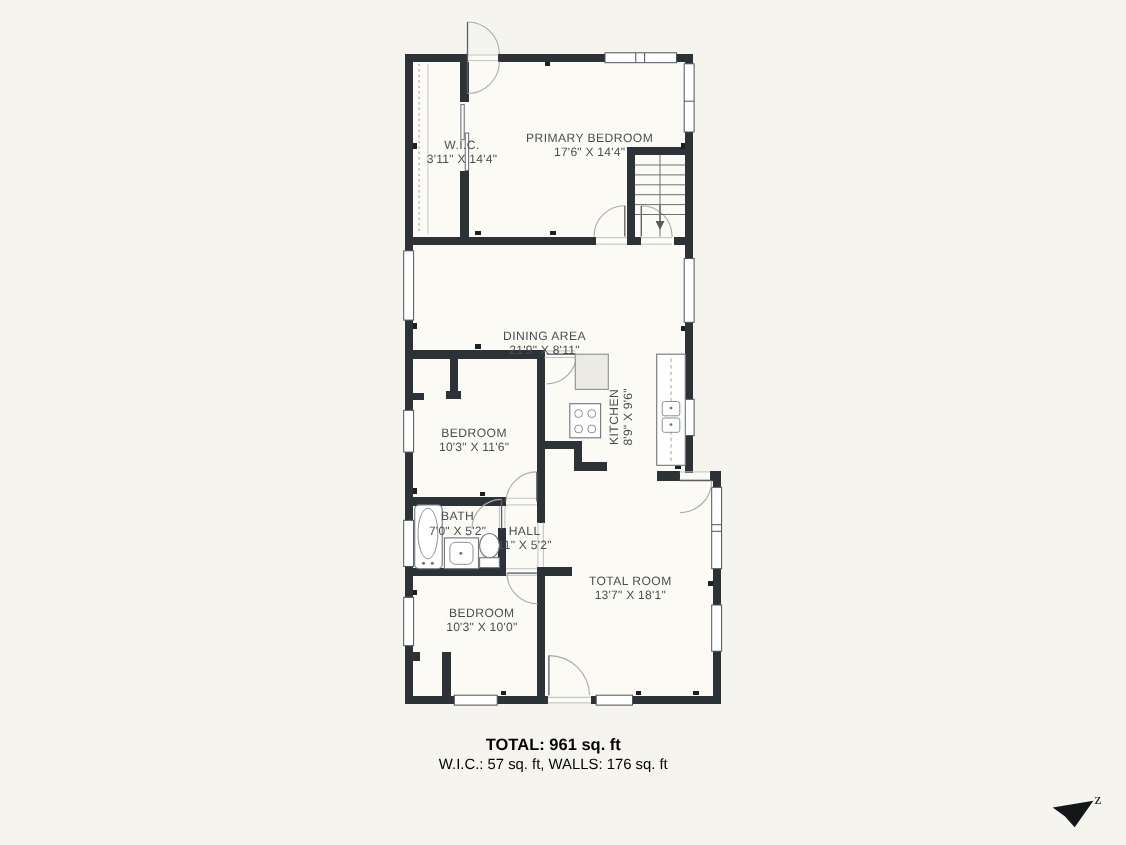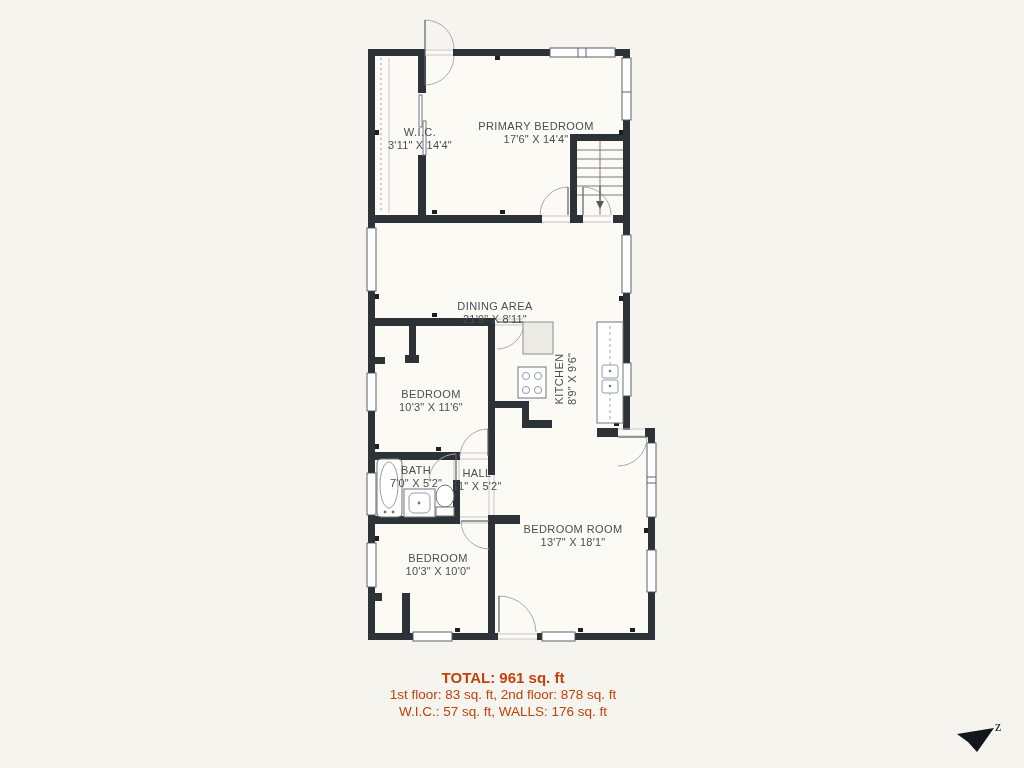--- a/index.html
+++ b/index.html
@@ -13,21 +13,21 @@
   .room-label{
     position:absolute;z-index:2;transform:translate(-50%,-50%);
     text-align:center;white-space:nowrap;color:#494e53;
     font-size:11px;line-height:13px;letter-spacing:.4px;
   }
   .room-label .dims{letter-spacing:.2px;}
   .room-label.rot{transform:translate(-50%,-50%) rotate(-90deg);}
   #summary{
     position:absolute;left:503px;top:668px;z-index:2;
     transform:translateX(-50%);text-align:center;white-space:nowrap;
-    color:#c2410c;font-size:13.5px;line-height:16.5px;
+    color:#000000;font-size:13.5px;line-height:16.5px;
   }
   #summary .total{font-weight:700;font-size:15px;line-height:19px;}
   .wall{fill:#2d3237;shape-rendering:crispEdges;}
   .tick{fill:#1c2024;shape-rendering:crispEdges;}
   .win{fill:#ffffff;stroke:#4d5257;stroke-width:0.9;}
   .winline{stroke:#4d5257;stroke-width:0.9;}
   .arc{fill:none;stroke:#a7abaf;stroke-width:1;}
   .leaf{stroke:#5a5f64;stroke-width:1.2;fill:none;}
   .fix{fill:#ffffff;stroke:#70767c;stroke-width:1;}
   .fixthin{fill:none;stroke:#8a9095;stroke-width:0.9;}
@@ -252,30 +252,29 @@
   <div class="dims">10'3" X 11'6"</div>
 </div>
 <div class="room-label rot" style="left:566px;top:379px;">
   <div>KITCHEN</div>
   <div class="dims">8'9" X 9'6"</div>
 </div>
 <div class="room-label" style="left:416px;top:477px;">
   <div>BATH</div>
   <div class="dims">7'0" X 5'2"</div>
 </div>
-<div class="room-label" style="left:477px;top:480px;">
+<div class="room-label" style="left:477px;top:490px;">
   <div>HALL</div>
   <div class="dims">11" X 5'2"</div>
 </div>
 <div class="room-label" style="left:573px;top:536px;">
-  <div>BEDROOM ROOM</div>
+  <div>TOTAL ROOM</div>
   <div class="dims">13'7" X 18'1"</div>
 </div>
 <div class="room-label" style="left:438px;top:565px;">
   <div>BEDROOM</div>
   <div class="dims">10'3" X 10'0"</div>
 </div>
 
 <div id="summary">
   <div class="total">TOTAL: 961 sq. ft</div>
-  <div>1st floor: 83 sq. ft, 2nd floor: 878 sq. ft</div>
   <div>W.I.C.: 57 sq. ft, WALLS: 176 sq. ft</div>
 </div>
 
 </body></html>

